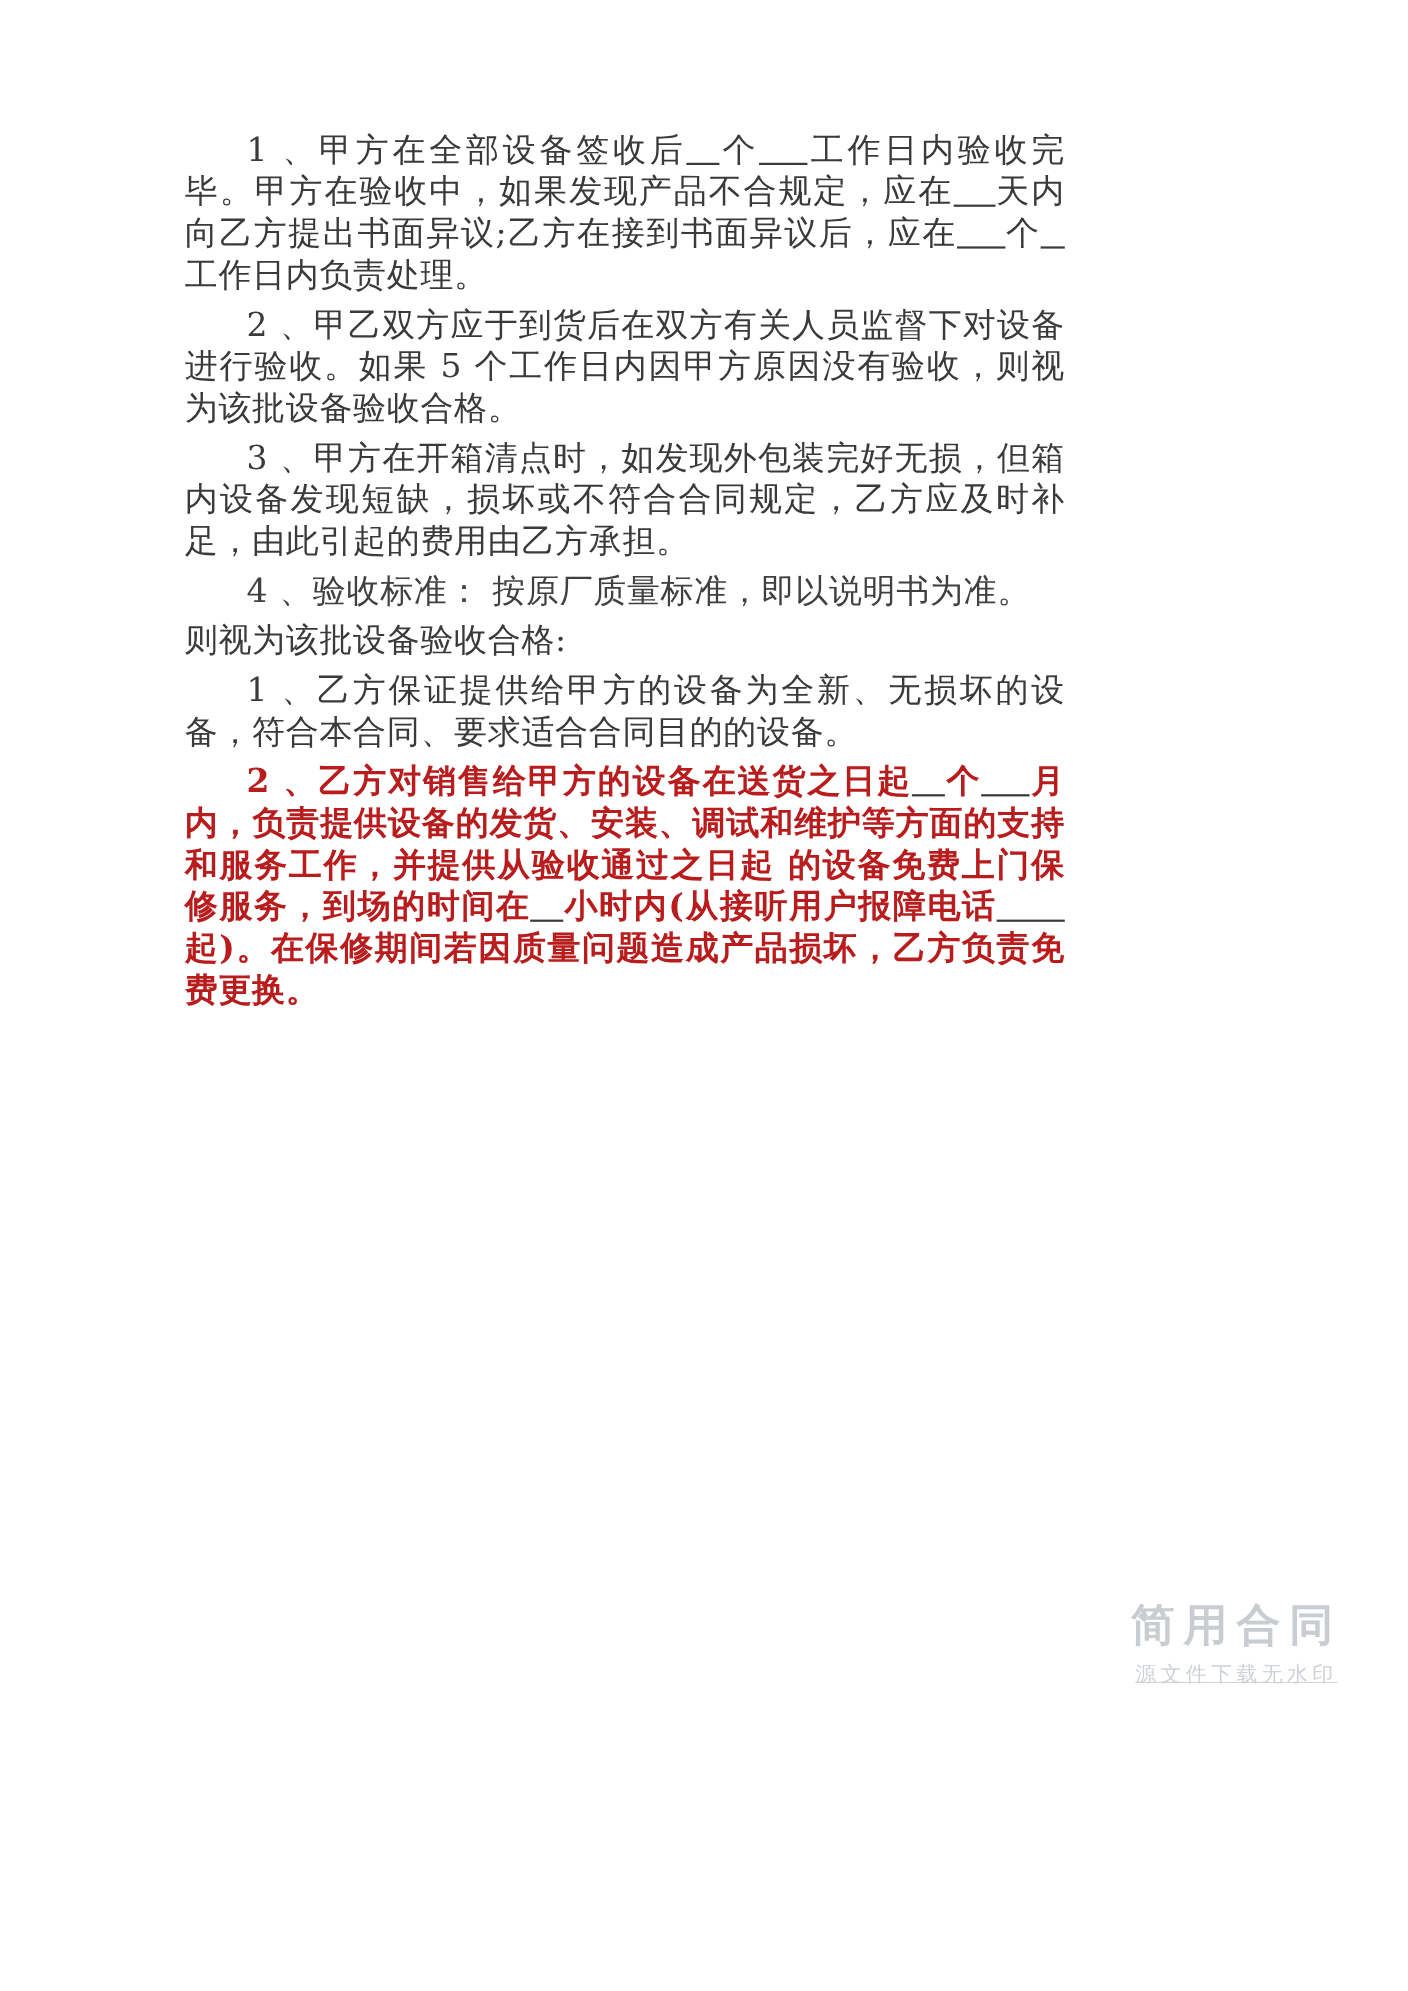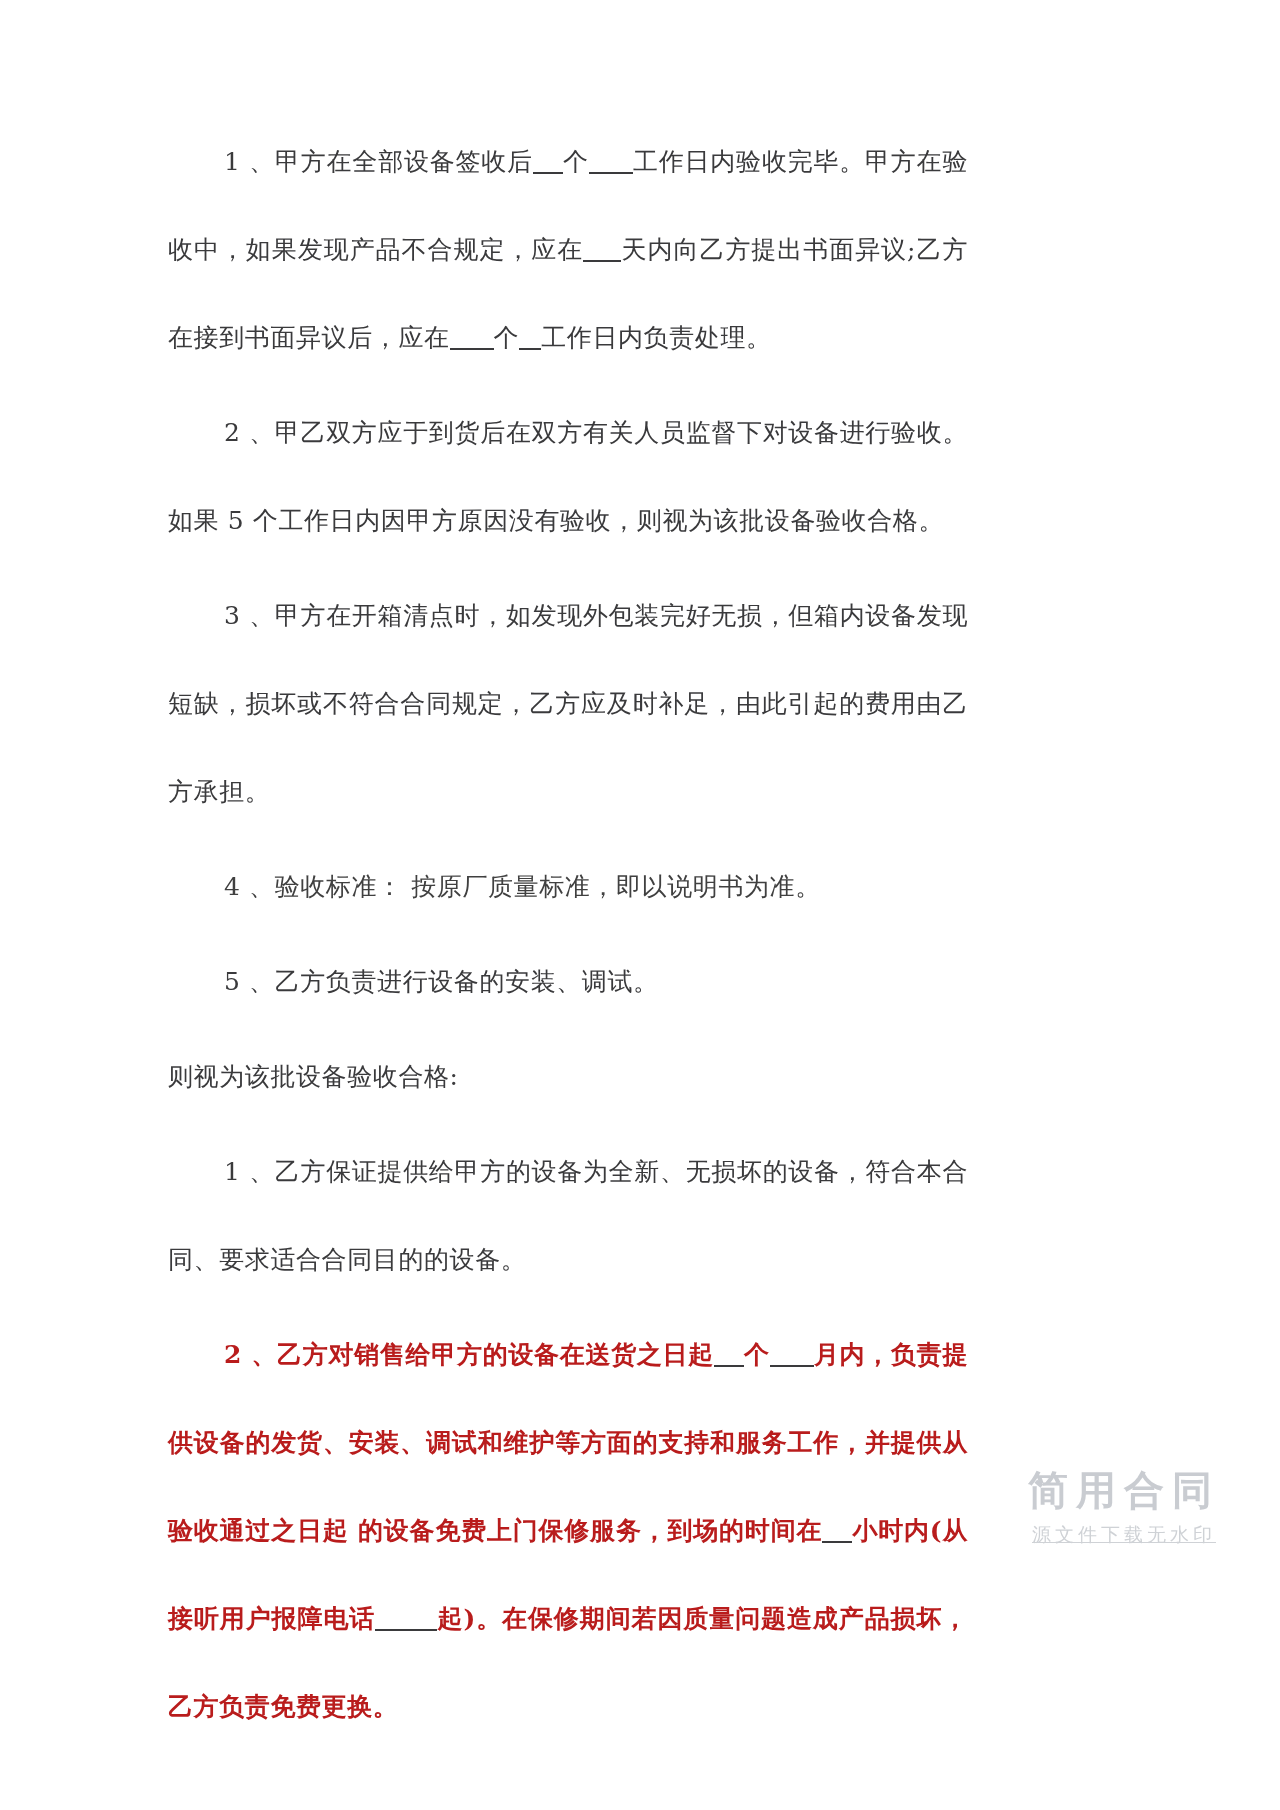--- a/index.html
+++ b/index.html
@@ -23,22 +23,22 @@
   }
 
   #doc-body {
     position: absolute;
     left: 168px;
     top: 118px;
     width: 800px;
   }
 
   .para {
-    font-size: 25px;
-    line-height: 88px;
+    font-size: 30px;
+    line-height: 38px;
     color: #3a3a3c;
     text-align: justify;
     text-justify: inter-ideograph;
     letter-spacing: 0.6px;
     margin: 0 0 7px 0;
     white-space: normal;
   }
 
   .para.indent {
     text-indent: 56px;
@@ -67,21 +67,21 @@
     width: 182px;
     height: 22px;
     vertical-align: -5px;
     margin-left: 10px;
   }
 
   
   #watermark {
     position: absolute;
     right: 60px;
-    bottom: 264px;
+    bottom: 276px;
     text-align: center;
     user-select: none;
   }
   #watermark .wm-main {
     font-family: "DejaVu Sans", "Liberation Sans", sans-serif;
     font-size: 40px;
     font-weight: bold;
     letter-spacing: 8px;
     color: #c9ccd1;
     line-height: 1.15;
@@ -101,21 +101,20 @@
 
 <div id="page">
 
   <div id="doc-body">
 
     <div>
       <p class="para indent" style="color: rgb(58, 58, 60);">1 、甲方在全部设备签收后<span class="blank w1"></span>个<span class="blank w2"></span>工作日内验收完毕。甲方在验收中，如果发现产品不合规定，应在<span class="blank w3"></span>天内向乙方提出书面异议;乙方在接到书面异议后，应在<span class="blank w2"></span>个<span class="blank w4"></span>工作日内负责处理。</p>
       <p class="para indent" style="color: rgb(58, 58, 60);">2 、甲乙双方应于到货后在双方有关人员监督下对设备进行验收。如果 5 个工作日内因甲方原因没有验收，则视为该批设备验收合格。</p>
       <p class="para indent" style="color: rgb(58, 58, 60);">3 、甲方在开箱清点时，如发现外包装完好无损，但箱内设备发现短缺，损坏或不符合合同规定，乙方应及时补足，由此引起的费用由乙方承担。</p>
       <p class="para indent" style="color: #404040;">4 、验收标准： 按原厂质量标准，即以说明书为准。</p>
-      <p class="para indent" style="color: rgb(58, 58, 60);">5 、乙方负责进行设备的安装、调试。</p>
     </div>
 
     <p class="para noindent" style="color: rgb(58, 58, 60);">则视为该批设备验收合格:</p>
 
     <div>
       <p class="para indent" style="color: rgb(58, 58, 60);">1 、乙方保证提供给甲方的设备为全新、无损坏的设备，符合本合同、要求适合合同目的的设备。</p>
       <p class="para indent" style="color: #b91c1c; font-weight: bold;">2 、乙方对销售给甲方的设备在送货之日起<span class="blank w1"></span>个<span class="blank w2"></span>月内，负责提供设备的发货、安装、调试和维护等方面的支持和服务工作，并提供从验收通过之日起 的设备免费上门保修服务，到场的时间在<span class="blank w1"></span>小时内(从接听用户报障电话<span class="blank w5"></span>起)。在保修期间若因质量问题造成产品损坏，乙方负责免费更换。</p>
     </div>
 
   </div>

